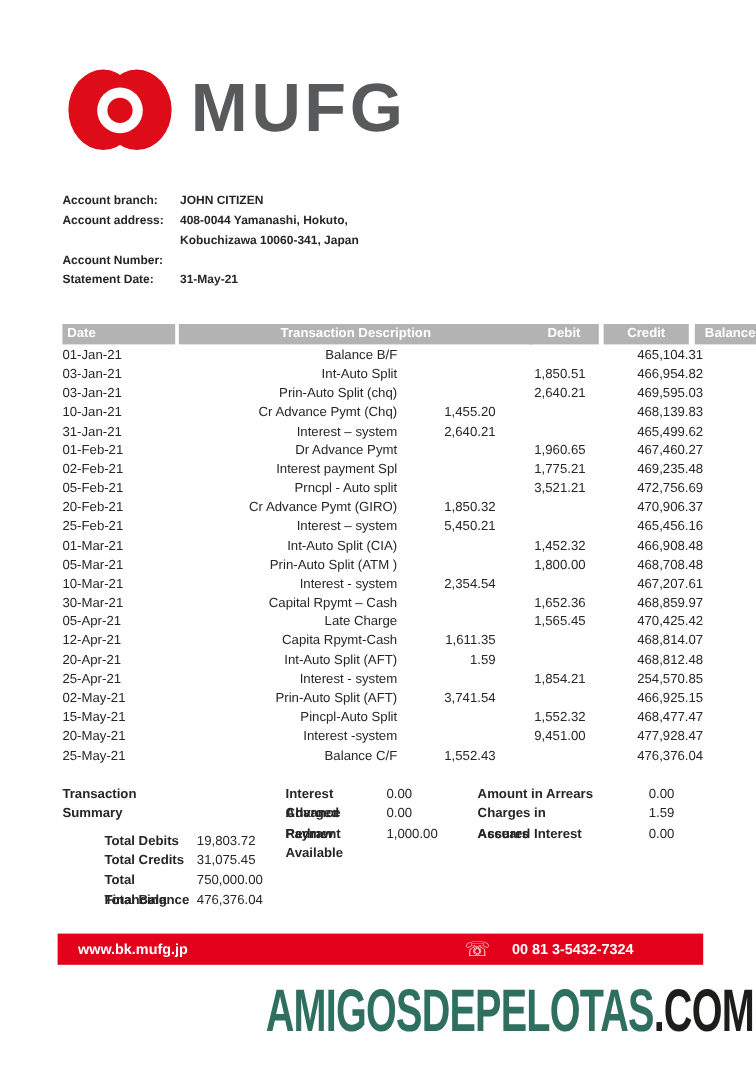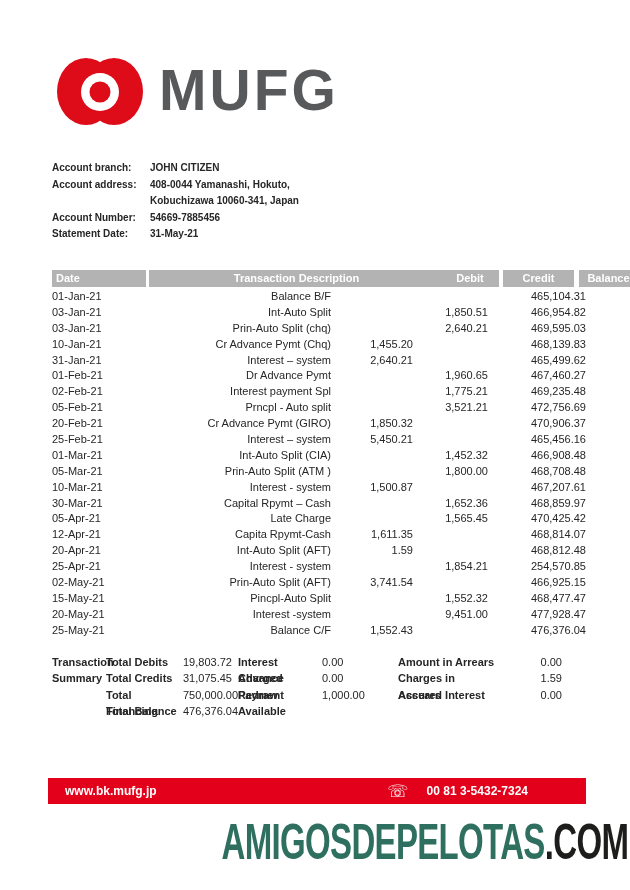--- a/index.html
+++ b/index.html
@@ -51,21 +51,21 @@
   .c-desc    { flex:1 1 auto; text-align:right; }
   .c-debit   { flex:0 0 82px;  text-align:right; }
   .c-credit  { flex:0 0 75px;  text-align:right; }
   .c-balance { flex:0 0 98px;  text-align:right; }
 
   
   .summary { position:absolute; left:52px; top:654px; width:534px; font-size:11px; }
   .sgroup { position:absolute; top:0; }
   .srow { display:flex; height:16.3px; line-height:16.3px; }
   .s-title   { left:0; width:50px; font-weight:bold; }
-  .s-left    { left:54px;  width:170px; }
+  .s-left    { left:35px;  width:170px;margin-top:39px; }
   .s-mid     { left:186px; width:150px; }
   .s-right   { left:346px; width:164px; }
   .s-left  .slabel { flex:0 0 77px;  font-weight:bold; }
   .s-left  .svalue { flex:1; text-align:left; }
   .s-mid   .slabel { flex:0 0 84px;  font-weight:bold; }
   .s-mid   .svalue { flex:1; text-align:left; }
   .s-right .slabel { flex:0 0 100px; font-weight:bold; }
   .s-right .svalue { flex:1; text-align:right; }
 
   
@@ -110,21 +110,20 @@
         <div class="avalue">408-0044 Yamanashi, Hokuto,</div>
       </div>
 
       <div class="arow">
         <div class="alabel"></div>
         <div class="avalue">Kobuchizawa 10060-341, Japan</div>
       </div>
 
       <div class="arow">
         <div class="alabel">Account Number:</div>
-        <div class="avalue">54669-7885456</div>
       </div>
 
       <div class="arow">
         <div class="alabel">Statement Date:</div>
         <div class="avalue">31-May-21</div>
       </div>
     </div>
 
   <div class="ttable">
     <div class="thead">
@@ -228,21 +227,21 @@
           <div class="c-date">05-Mar-21</div>
           <div class="c-desc">Prin-Auto Split (ATM )</div>
           <div class="c-debit"></div>
           <div class="c-credit">1,800.00</div>
           <div class="c-balance">468,708.48</div>
         </div>
 
         <div class="trow">
           <div class="c-date">10-Mar-21</div>
           <div class="c-desc">Interest  - system</div>
-          <div class="c-debit">1,500.87</div>
+          <div class="c-debit">2,354.54</div>
           <div class="c-credit"></div>
           <div class="c-balance">467,207.61</div>
         </div>
 
         <div class="trow">
           <div class="c-date">30-Mar-21</div>
           <div class="c-desc">Capital Rpymt – Cash</div>
           <div class="c-debit"></div>
           <div class="c-credit">1,652.36</div>
           <div class="c-balance">468,859.97</div>

